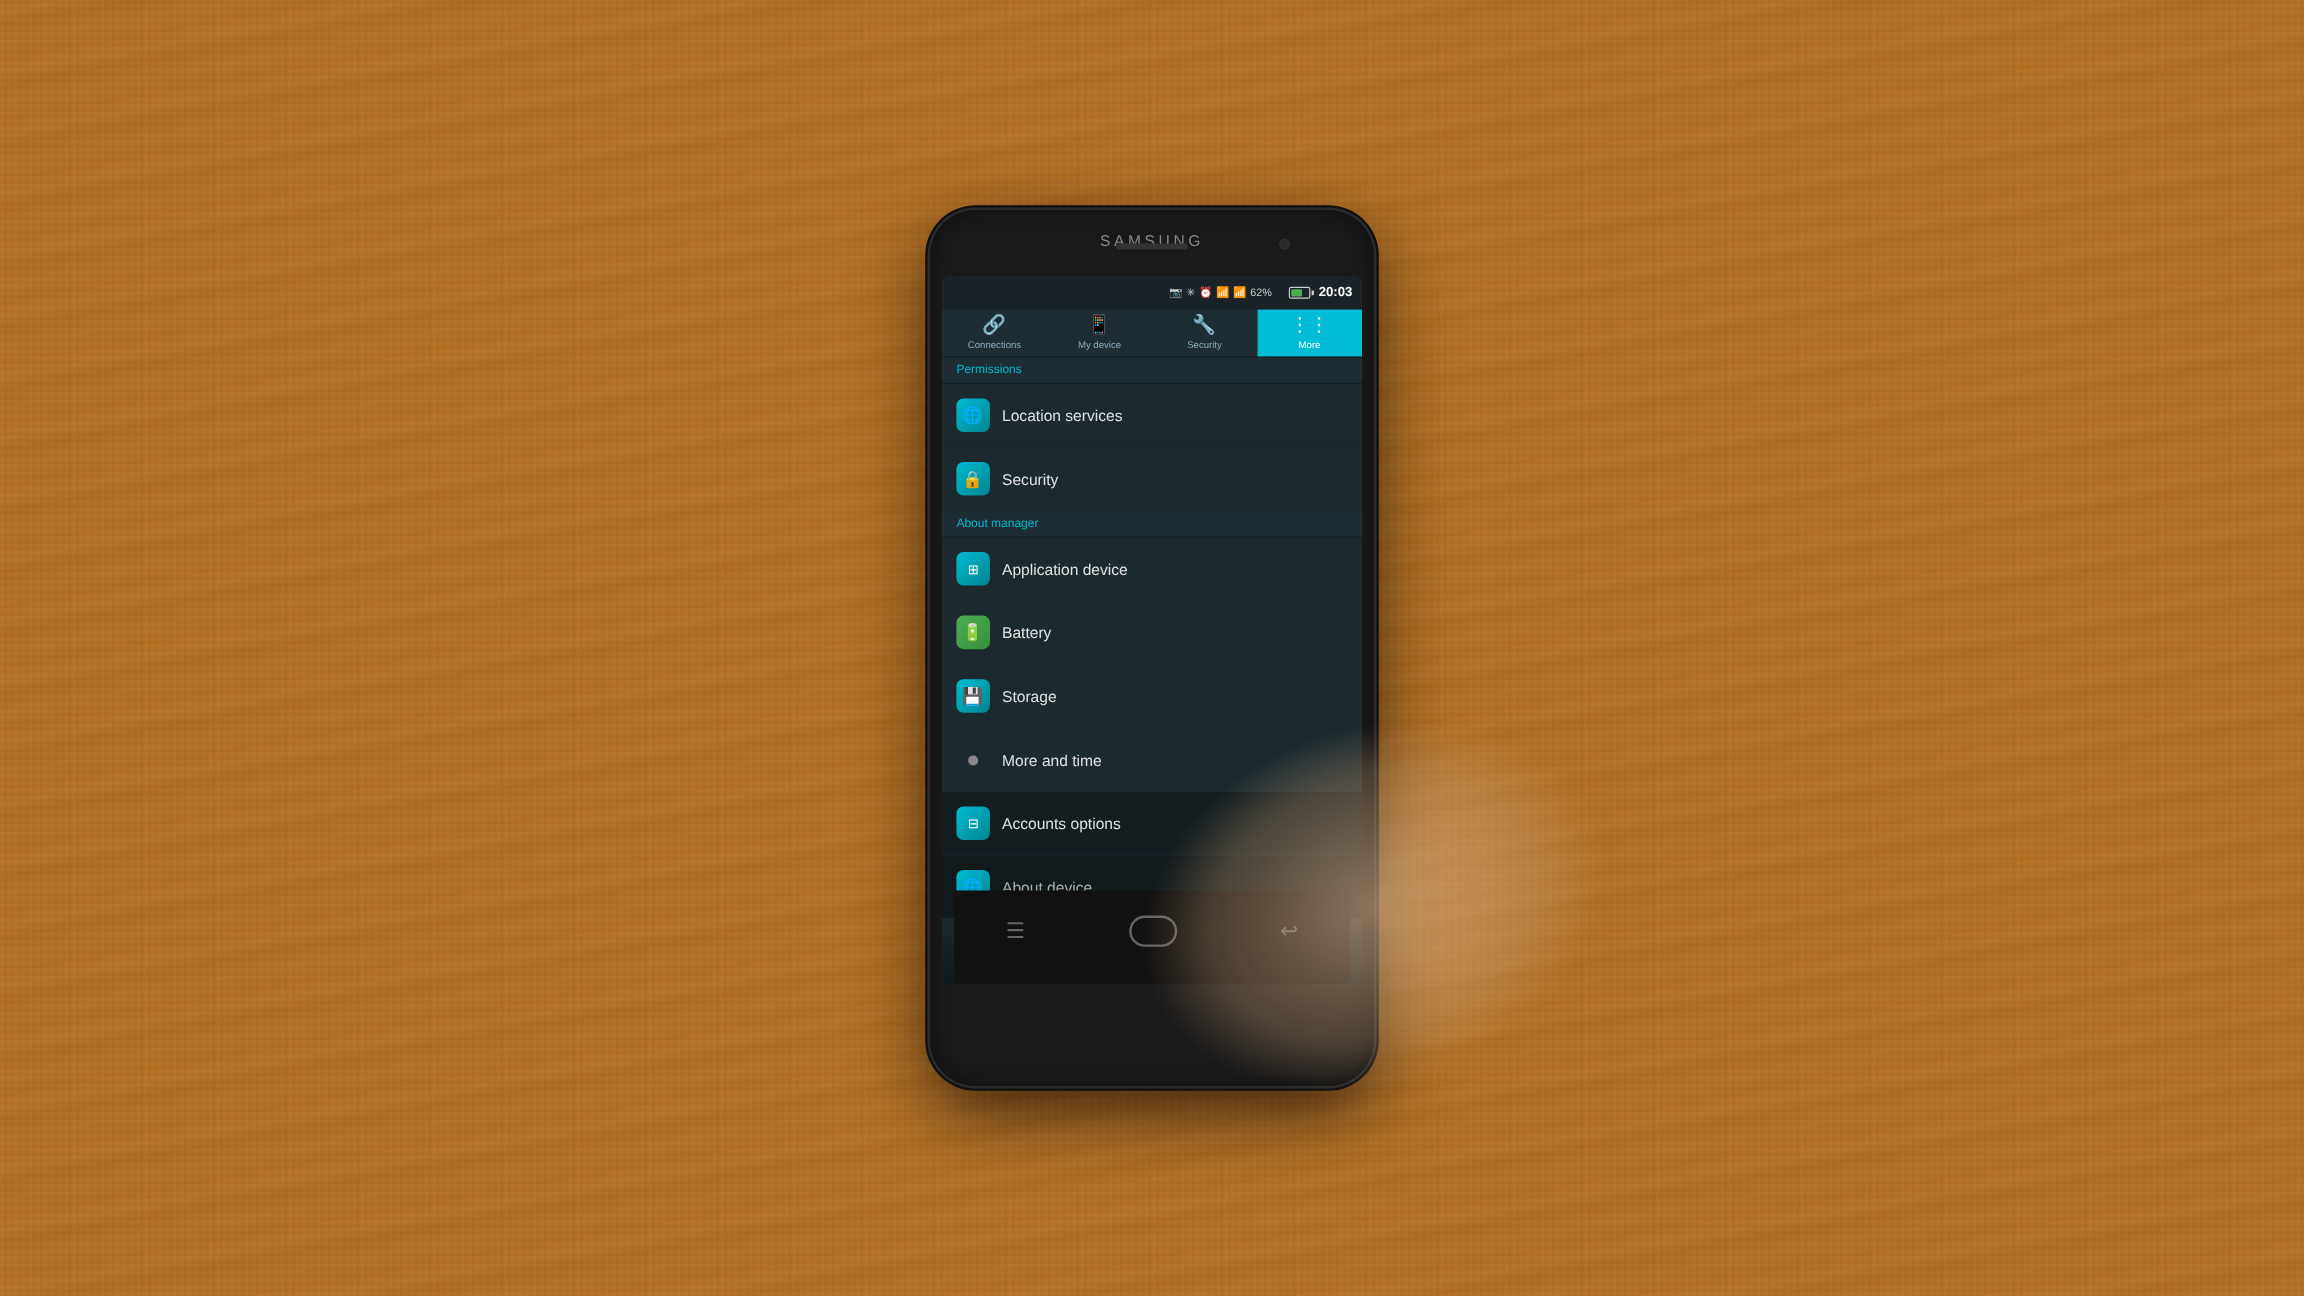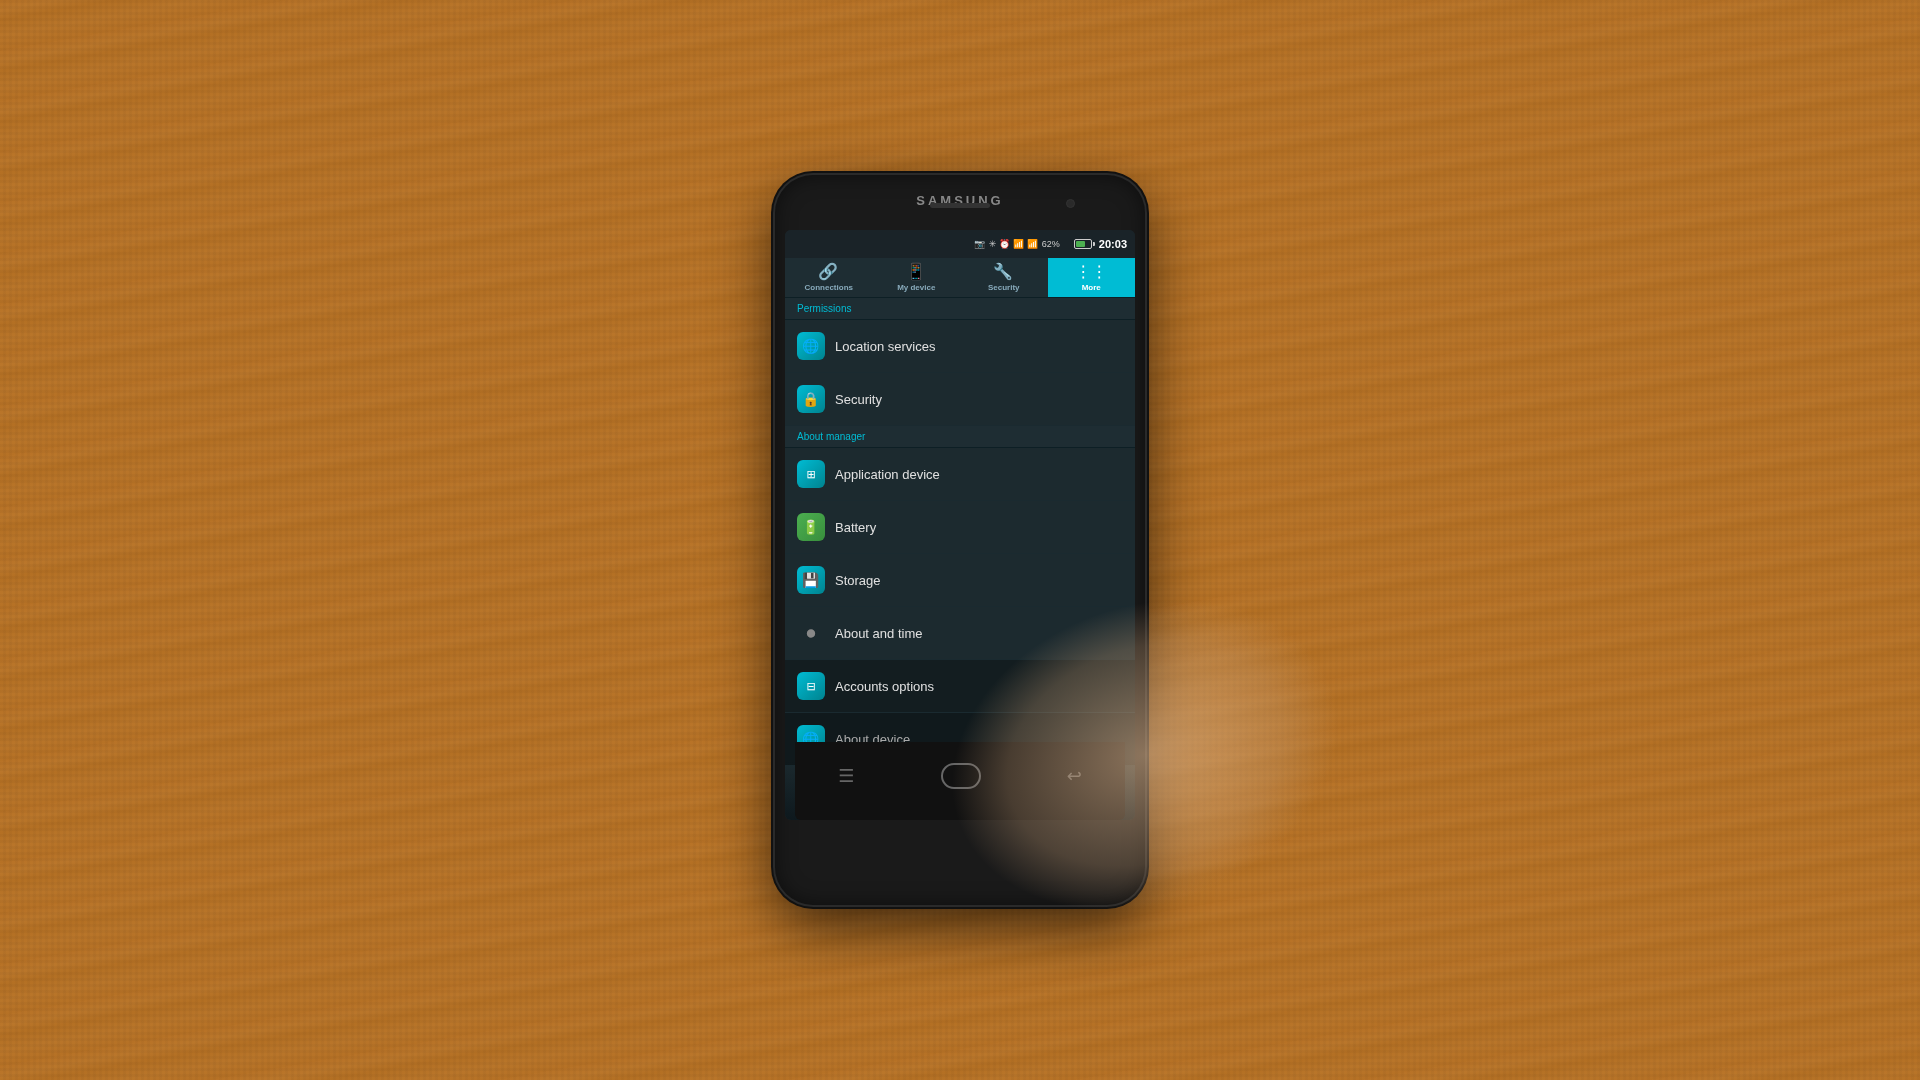--- a/index.html
+++ b/index.html
@@ -63,21 +63,21 @@
       align-items: center;
     }
 
     
     .samsung-logo {
       position: absolute;
       top: 18px;
       color: #888;
       font-size: 13px;
       letter-spacing: 3px;
-      font-weight: 700;
+      font-weight: 400;
     }
 
     
     .speaker {
       position: absolute;
       top: 28px;
       width: 60px;
       height: 5px;
       background: #333;
       border-radius: 3px;
@@ -200,21 +200,20 @@
       color: #fff;
     }
 
     .tab-icon {
       font-size: 16px;
       line-height: 1;
     }
 
     .tab-label {
       font-size: 8px;
-      font-weight: bold;
     }
 
     
     .settings-list {
       flex: 1;
       overflow: hidden;
       display: flex;
       flex-direction: column;
     }
 
@@ -398,21 +397,21 @@
         <span class="settings-item-text">Battery</span>
       </div>
 
       <div class="settings-item">
         <div class="settings-item-icon icon-teal">💾</div>
         <span class="settings-item-text">Storage</span>
       </div>
 
       <div class="settings-item">
         <div class="settings-item-icon icon-grey">⏺</div>
-        <span class="settings-item-text">About and time</span>
+        <span class="settings-item-text">More and time</span>
       </div>
 
       <div class="settings-item" style="background:rgba(0,0,0,0.3);">
         <div class="settings-item-icon icon-teal" style="font-size:11px;">⊟</div>
         <span class="settings-item-text">Accounts options</span>
       </div>
 
       <div class="settings-item" style="background:rgba(0,0,0,0.4);">
         <div class="settings-item-icon icon-teal">🌐</div>
         <span class="settings-item-text" style="color:#aaa;">About device</span>

